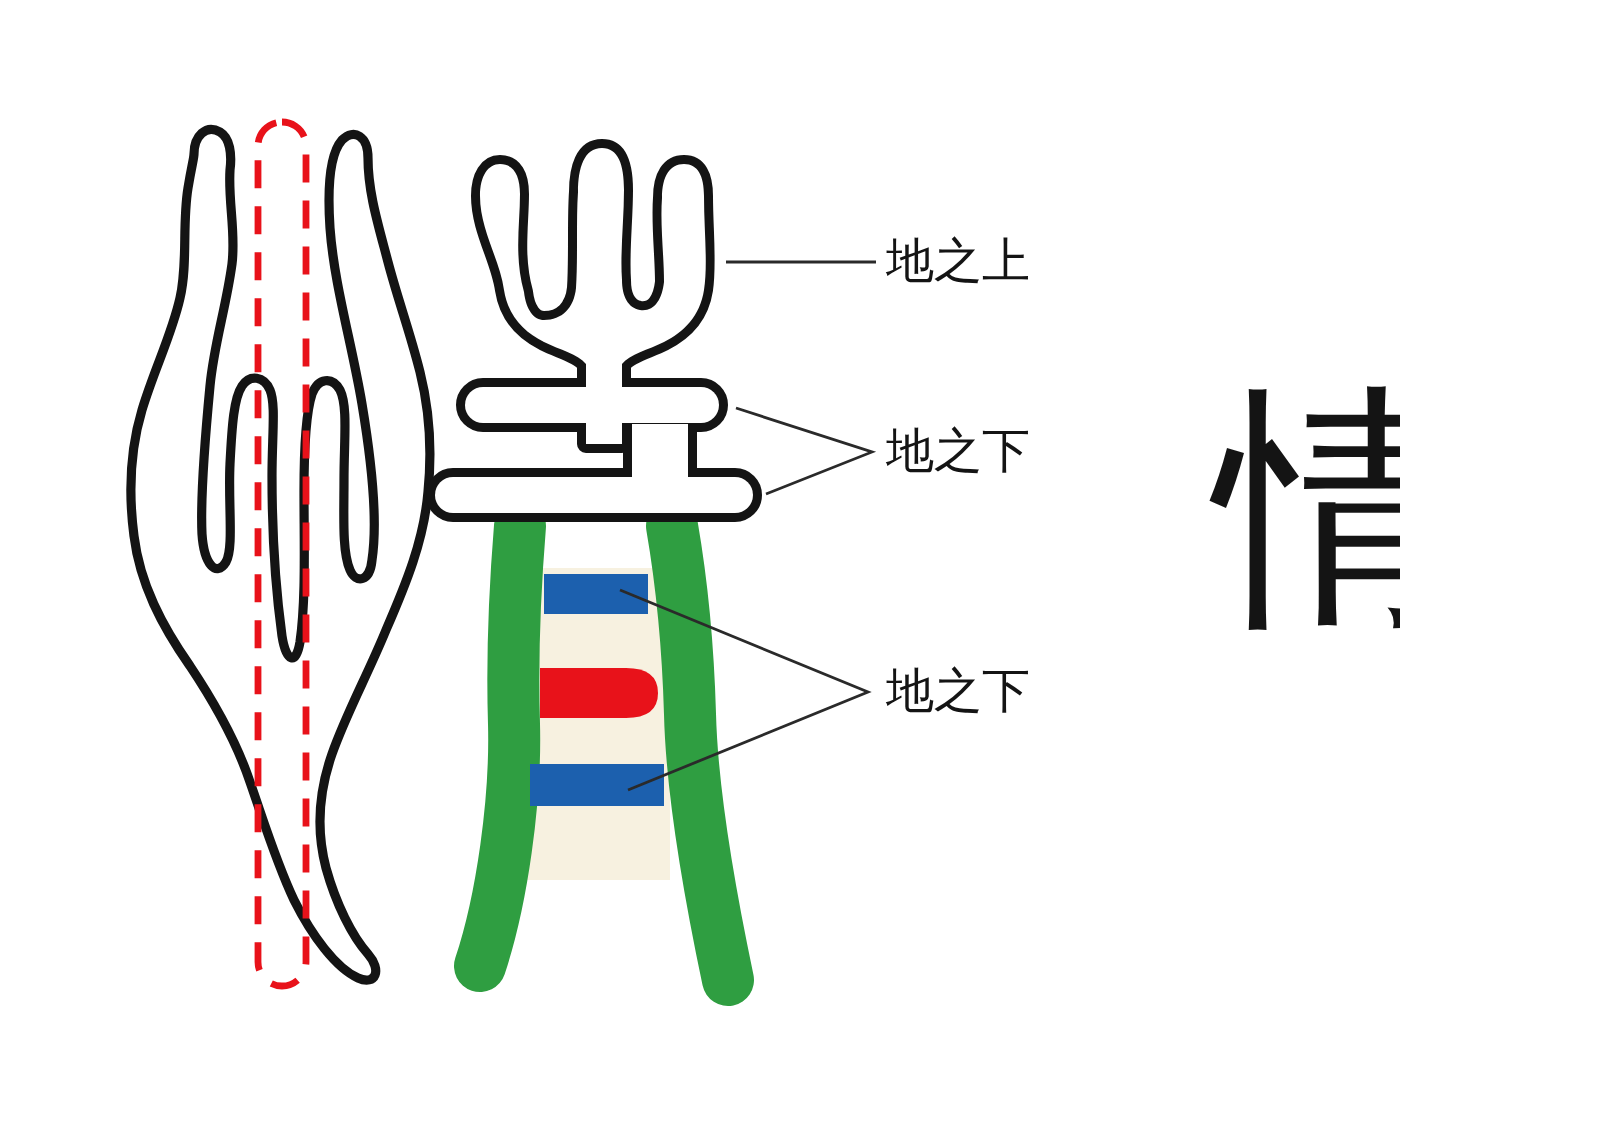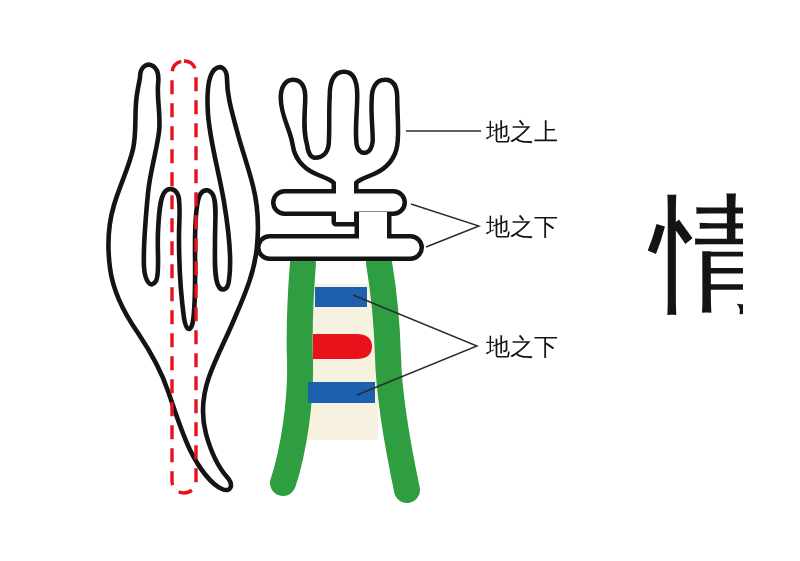--- a/index.html
+++ b/index.html
@@ -1,17 +1,17 @@
 <!DOCTYPE html>
 <html style="--background: #ffffff; --outline: #141414; --green: #2f9e41; --blue: #1c60ae; --red: #e8121a; --cream: #f7f1e0; --line: #2a2a2a; --text: #141414;"><head>
 <meta charset="utf-8">
 <style>
   html,body{margin:0;padding:0;background:#fff;}
   .stage{position:relative;width:700px;height:561px;background:var(--background,#fff);overflow:hidden;
-         font-family:"Liberation Sans","DejaVu Sans",sans-serif;margin-left:43px;}
+         font-family:"Liberation Sans","DejaVu Sans",sans-serif;}
   svg{display:block;}
   .outline-fig{fill:#ffffff;stroke:var(--outline,#141414);stroke-width:4.6;
                stroke-linejoin:round;stroke-linecap:round;}
   .black-pass1{fill:#ffffff;stroke:var(--outline,#141414);stroke-width:9;
                stroke-linejoin:round;stroke-linecap:round;}
   .white-pass2{fill:#ffffff;stroke:none;}
   .red-dash{fill:none;stroke:var(--red,#e8121a);stroke-width:3.4;
             stroke-dasharray:14 9;stroke-linecap:butt;}
   .leg{fill:none;stroke:var(--green,#2f9e41);stroke-width:26;stroke-linecap:round;}
   .cream{fill:var(--cream,#f7f1e0);}

